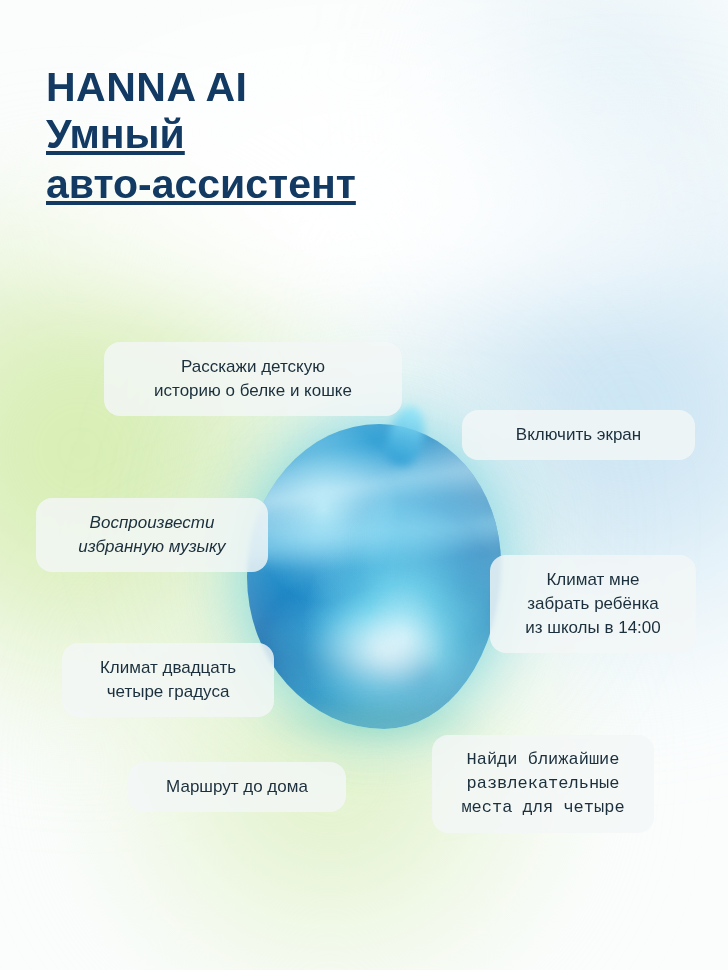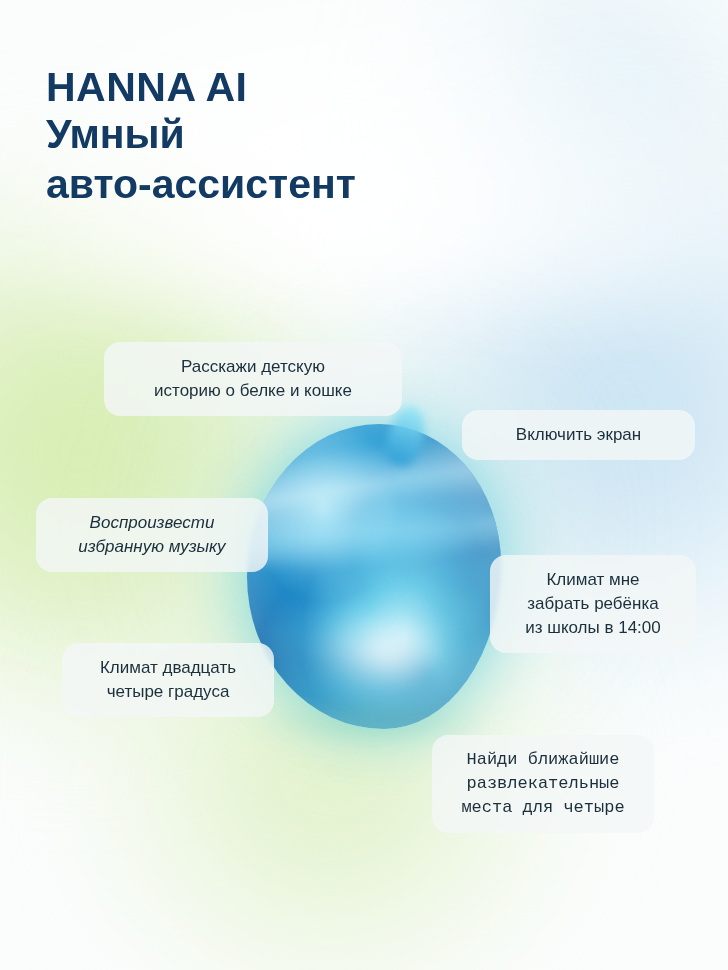--- a/index.html
+++ b/index.html
@@ -94,20 +94,21 @@
     color: #123a63;
     line-height: 1.06;
     margin: 0;
   }
   .title-line {
     font-size: 41px;
     font-weight: 700;
     color: #123a63;
     line-height: 1.22;
     margin: 0;
+    text-decoration: underline;
   }
 
   
   .orb-wrap {
     position: absolute;
     left: 247px;
     top: 424px;
     width: 254px;
     height: 305px;
     z-index: 2;
@@ -276,20 +277,23 @@
     <span>Климат мне</span>
     <span>забрать ребёнка</span>
     <span>из школы в 14:00</span>
   </div>
 
   <div class="bubble" id="b-climate">
     <span>Климат двадцать</span>
     <span>четыре градуса</span>
   </div>
 
+  <div class="bubble" id="b-route">
+    <span>Маршрут до дома</span>
+  </div>
 
   <div class="bubble" id="b-places">
     <span>Найди ближайшие</span>
     <span>развлекательные</span>
     <span>места для четыре</span>
   </div>
 
 </div>
 
 </body></html>

